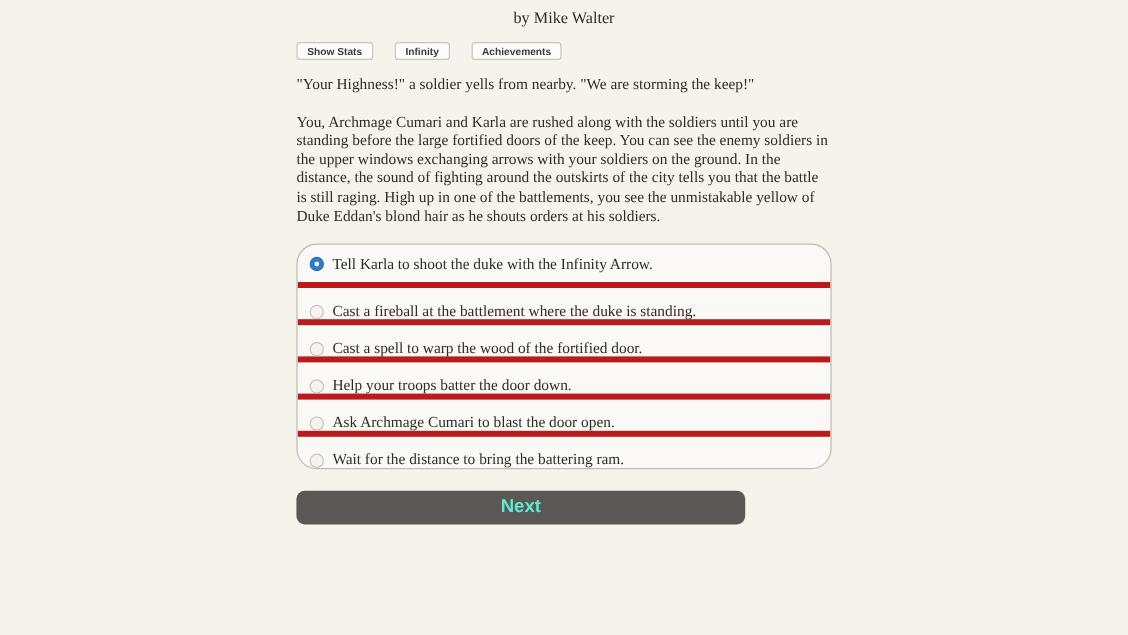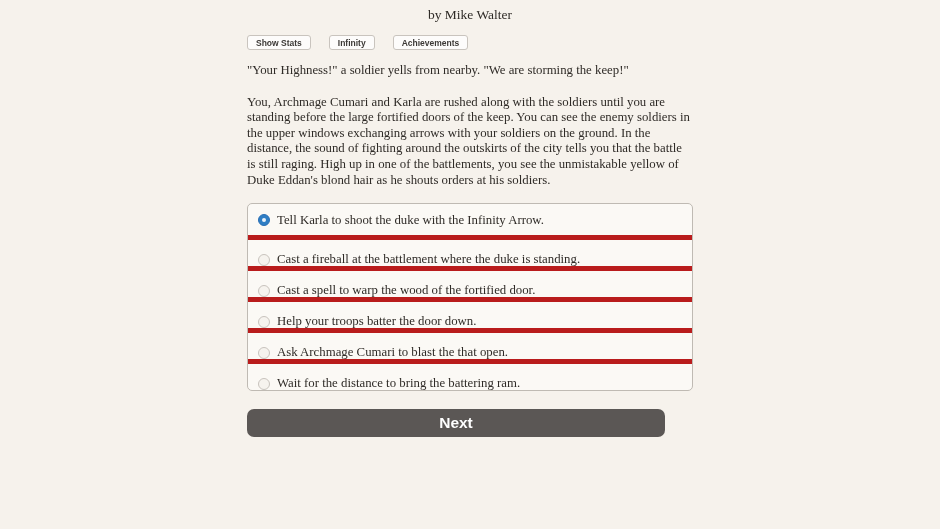--- a/index.html
+++ b/index.html
@@ -41,21 +41,21 @@
   .story p {
     font-size: 12.8px;
     line-height: 15.6px;
     margin-bottom: 15px;
   }
   .story p:first-child { margin-bottom: 16px; }
   .choice-list {
     margin-top: 7px;
     background: #fbf9f5;
     border: 1px solid #bfbab3;
-    border-radius: 5px;
+    border-radius: 17px;
     overflow: hidden;
   }
   .choice-row {
     display: flex;
     align-items: center;
     height: 31px;
     padding: 0 10px;
     cursor: pointer;
   }
   .choice-row + .choice-row { border-top: 5px solid #b91c1c; align-items: flex-end; }
@@ -81,27 +81,27 @@
     border-radius: 50%;
     background: #eaf2fa;
   }
   .choice-label {
     font-size: 12.8px;
     line-height: 14px;
     padding-top: 1px;
   }
   .next-button {
     display: block;
-    width: 418px;
+    width: 374px;
     height: 28px;
     margin-top: 18px;
     background: #5b5755;
     border: none;
     border-radius: 7px;
-    color: #ffffff;
+    color: #5eead4;
     font-family: "Liberation Sans", sans-serif;
     font-size: 15.5px;
     font-weight: bold;
     text-align: center;
     cursor: pointer;
   }
 </style>
 </head>
 <body>
 
@@ -136,21 +136,21 @@
     <span class="choice-label">Cast a spell to warp the wood of the fortified door.</span>
   </div>
 
   <div class="choice-row">
     <span class="radio"></span>
     <span class="choice-label">Help your troops batter the door down.</span>
   </div>
 
   <div class="choice-row">
     <span class="radio"></span>
-    <span class="choice-label">Ask Archmage Cumari to blast the that open.</span>
+    <span class="choice-label">Ask Archmage Cumari to blast the door open.</span>
   </div>
 
   <div class="choice-row">
     <span class="radio"></span>
     <span class="choice-label">Wait for the distance to bring the battering ram.</span>
   </div>
 </div>
 
   <button class="next-button">Next</button>
 

